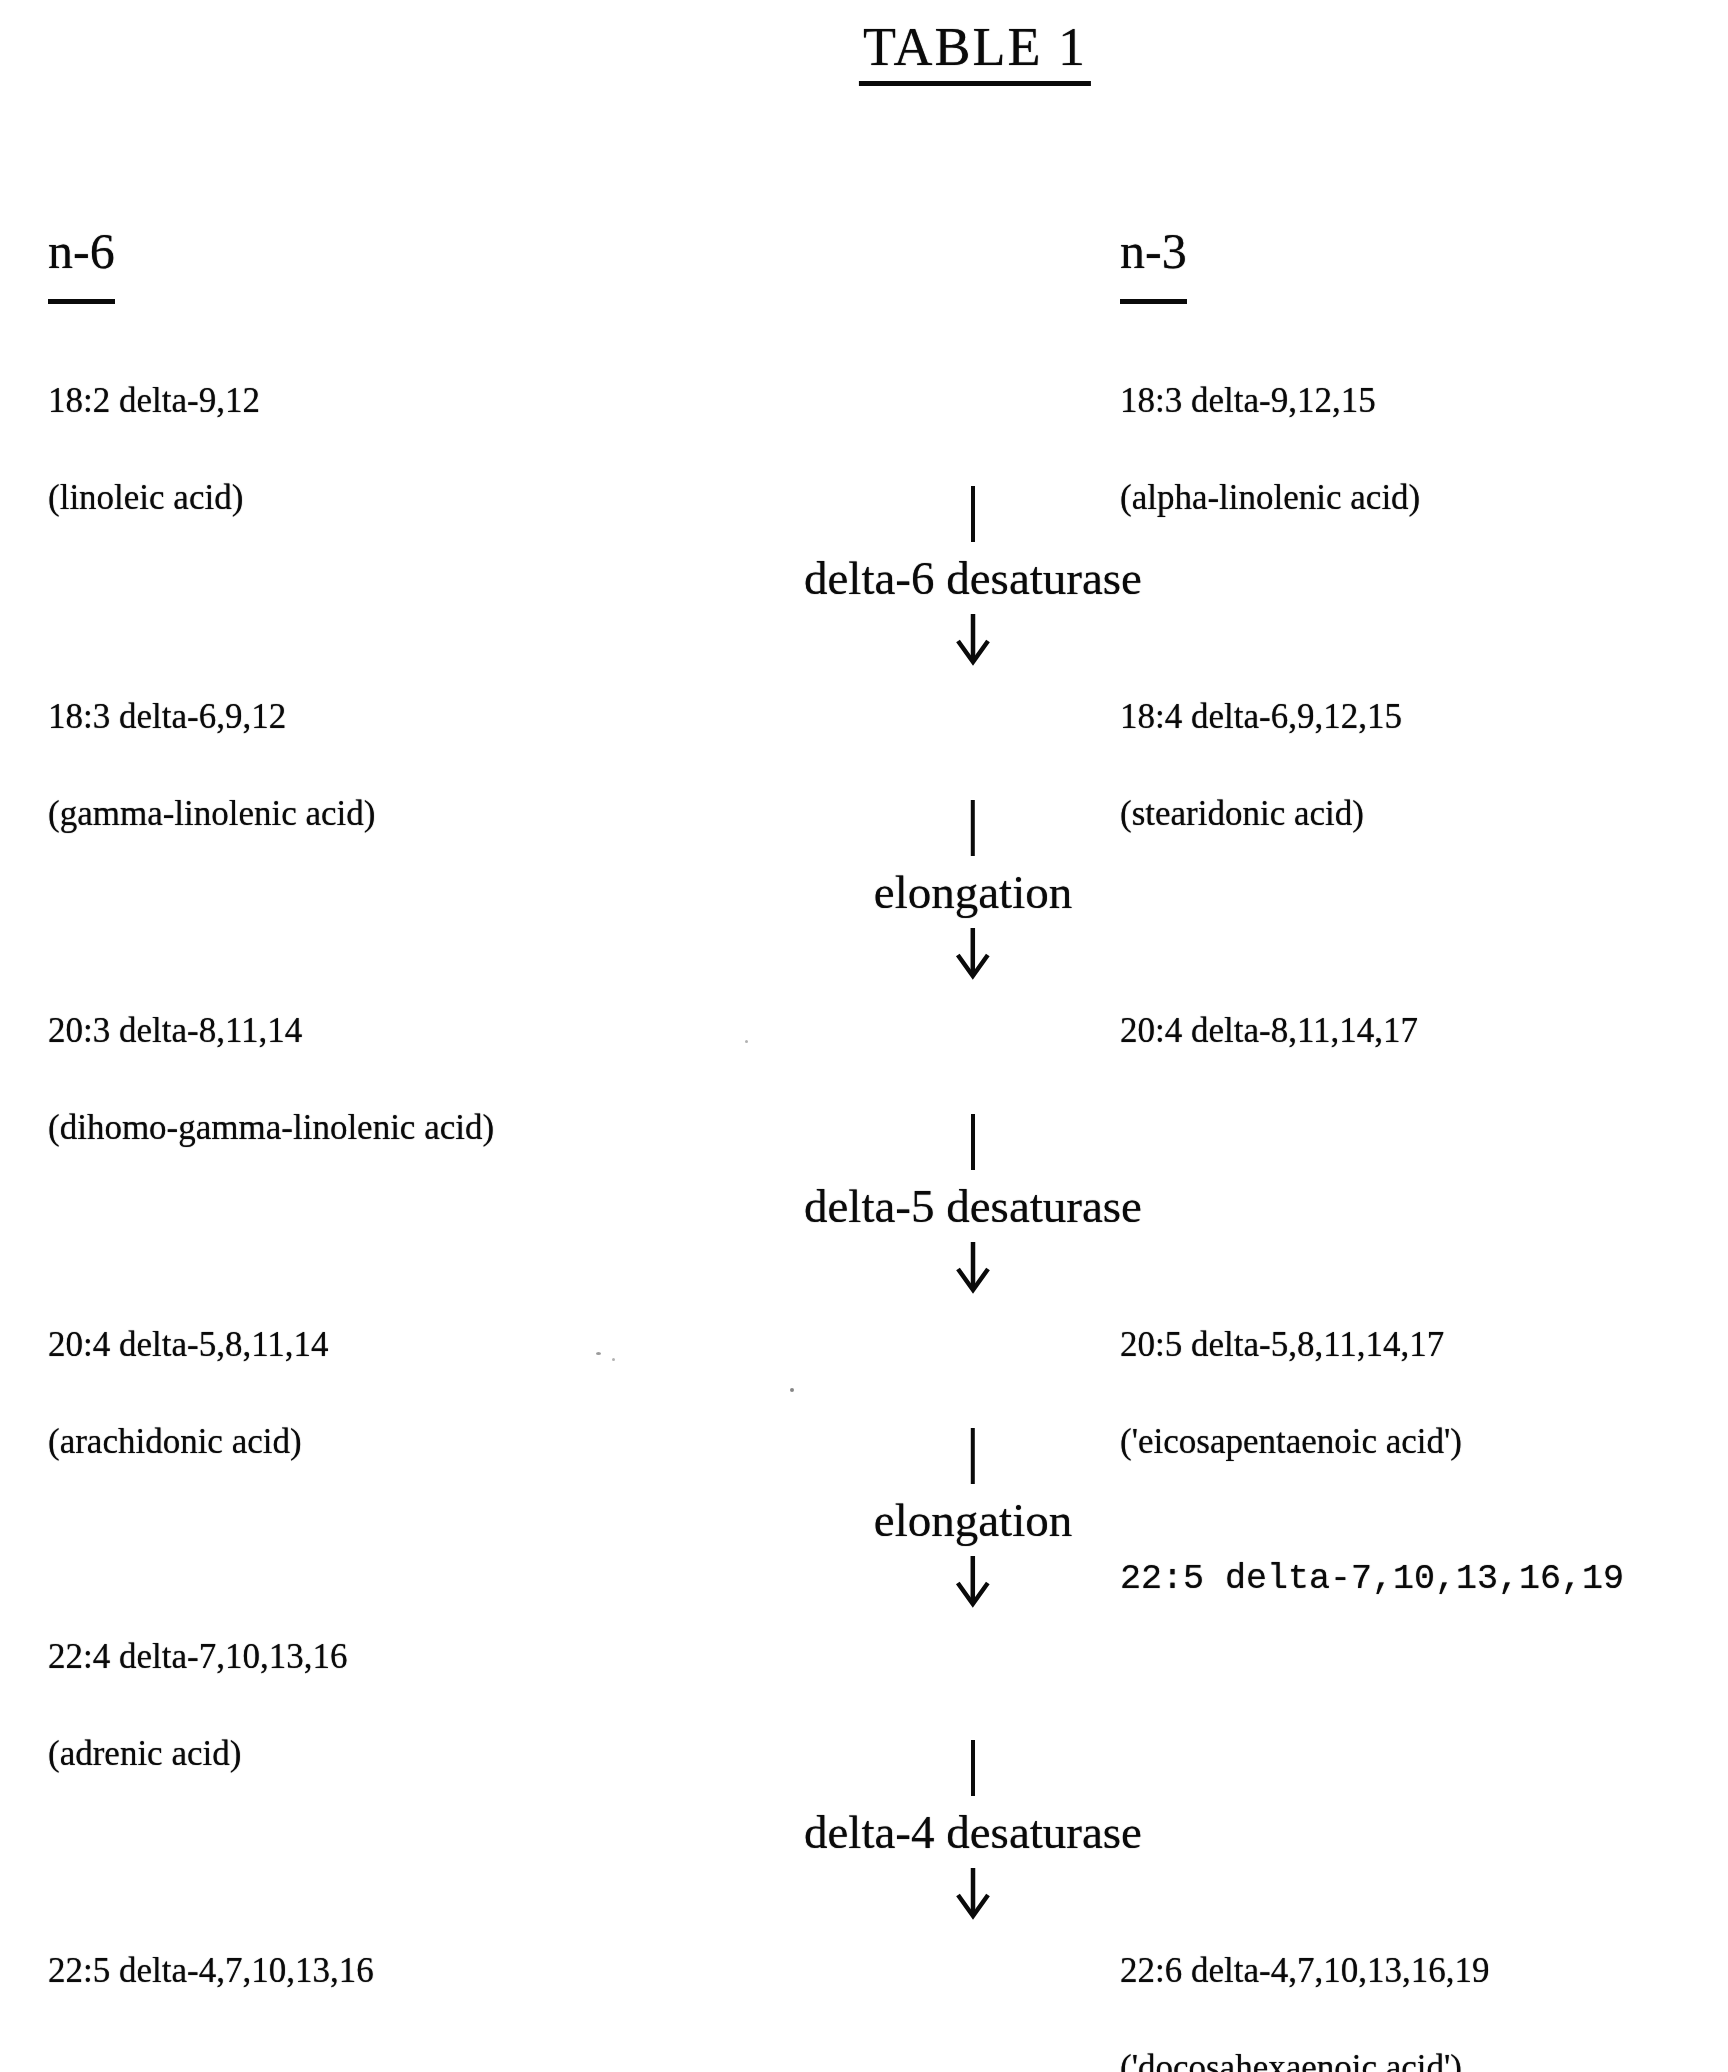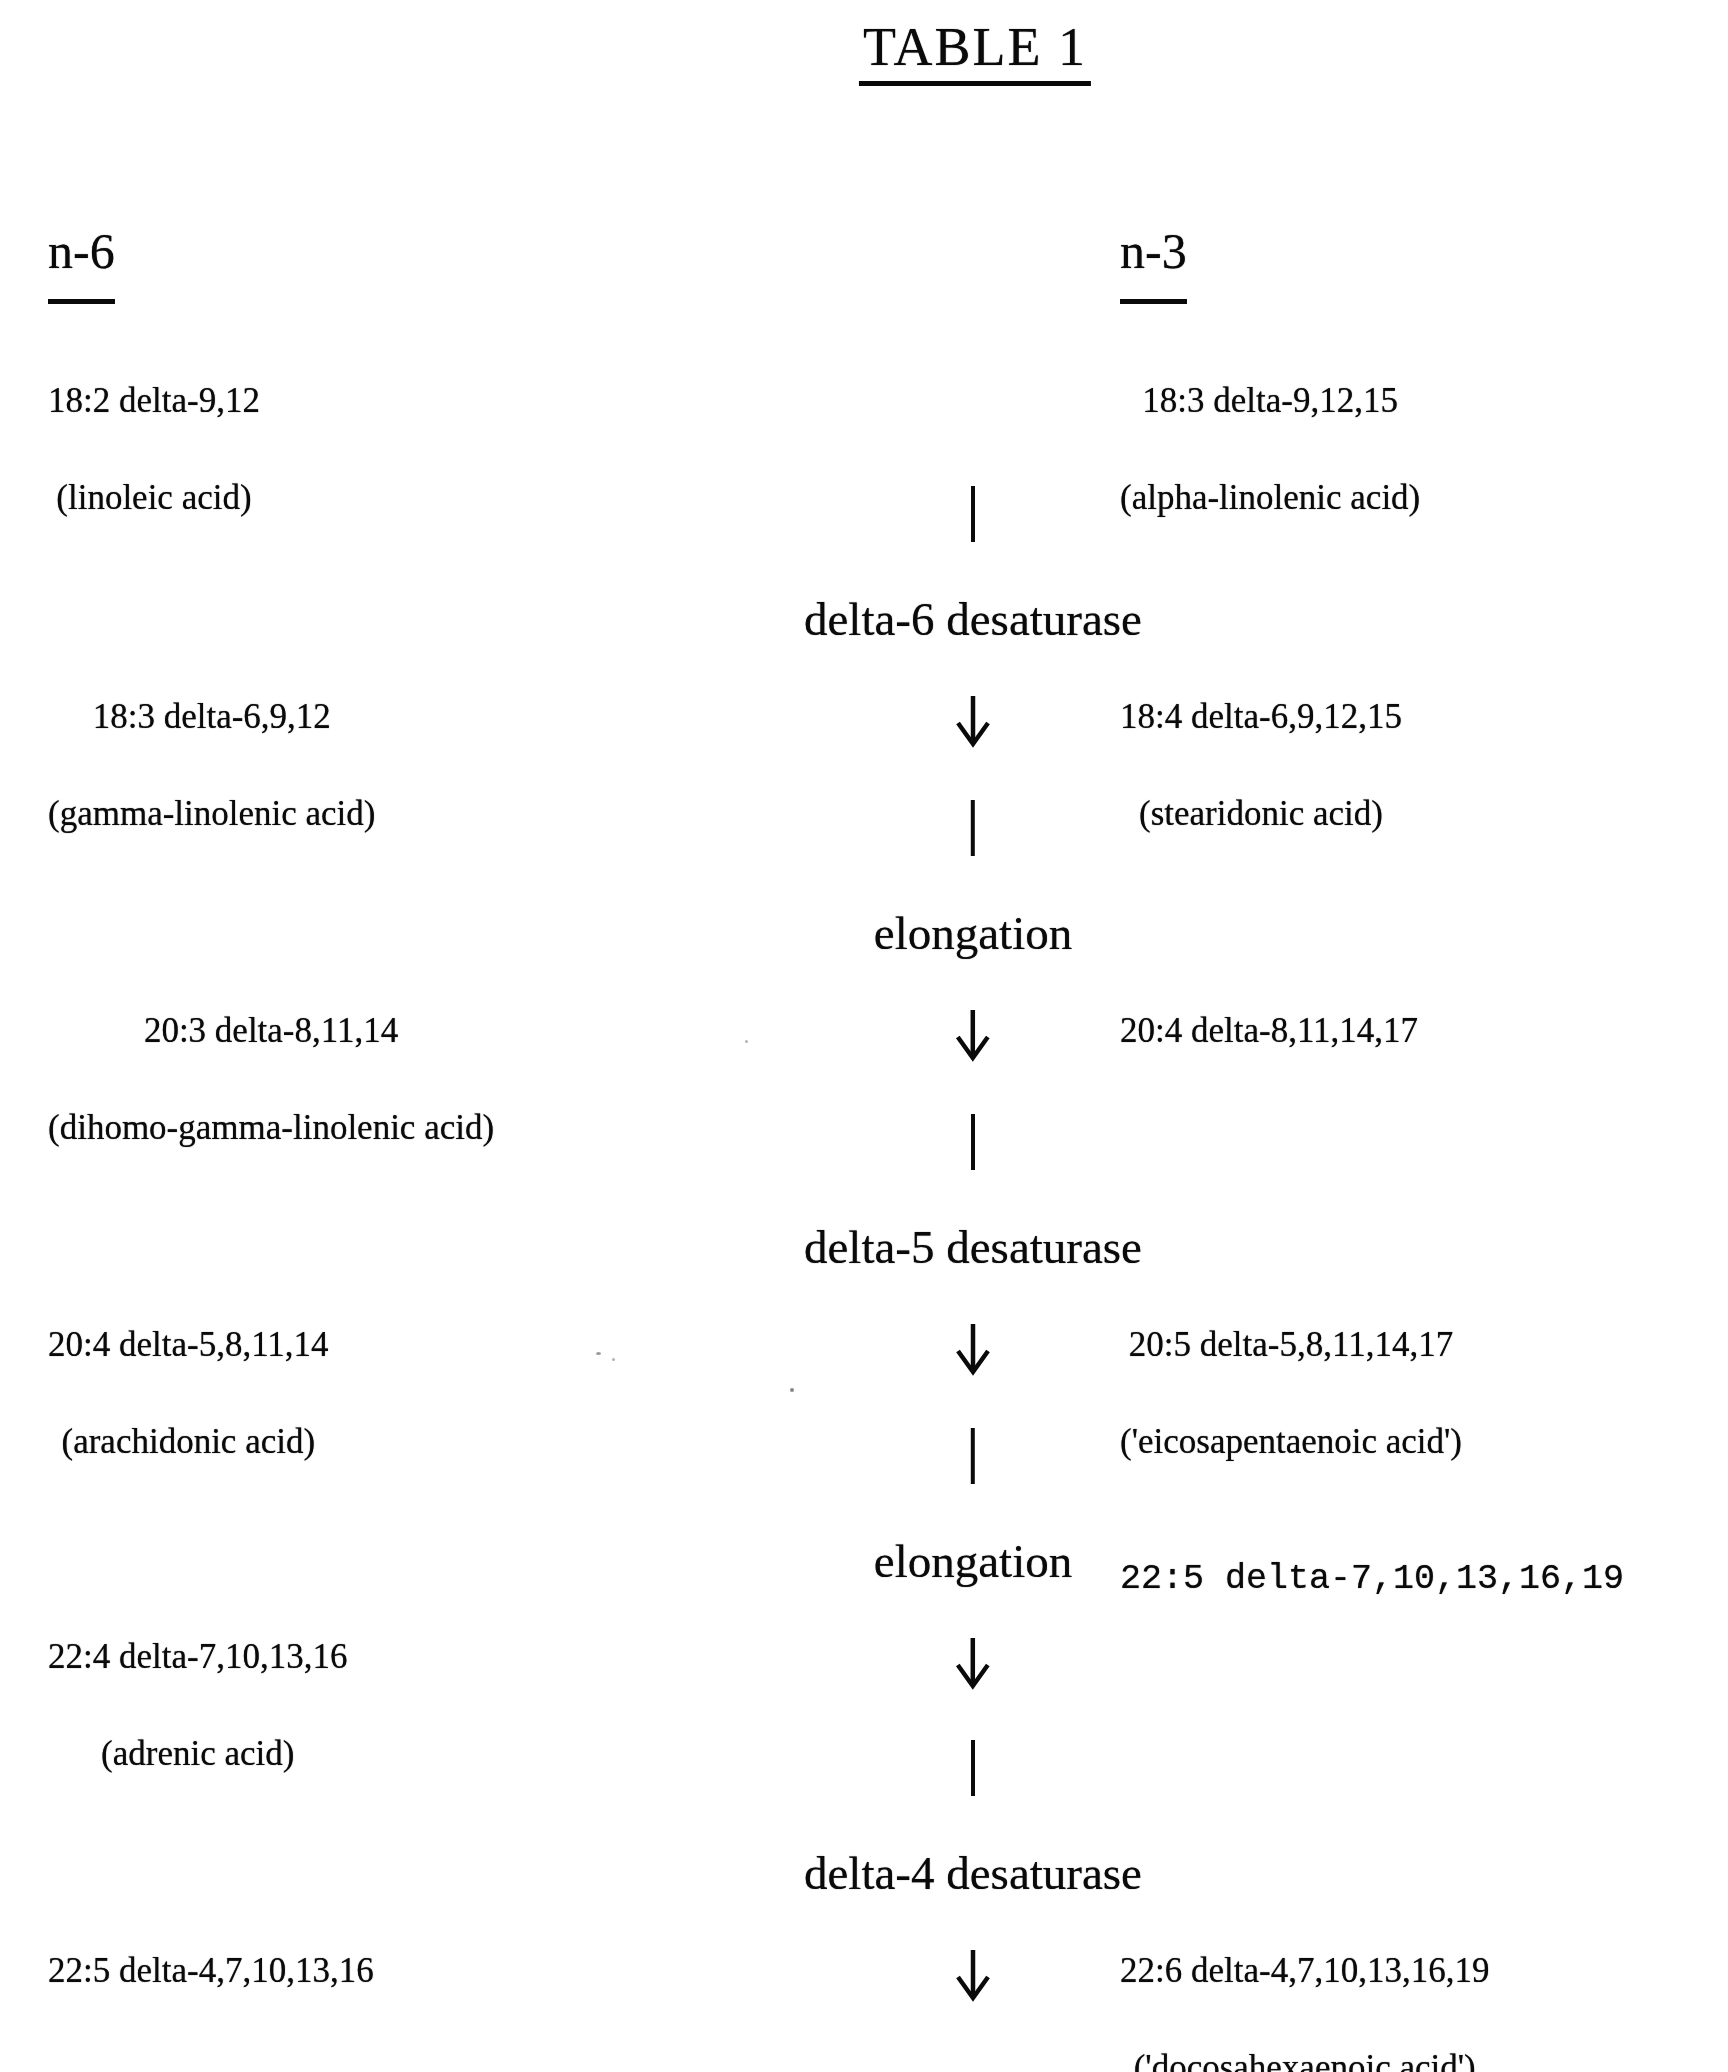--- a/index.html
+++ b/index.html
@@ -4,21 +4,20 @@
 <style>
   html, body { margin: 0; padding: 0; background: #ffffff; }
   .page {
     position: relative;
     width: 1728px;
     height: 2072px;
     background: #ffffff;
     font-family: "Liberation Serif", "DejaVu Serif", serif;
     color: #0a0a0a;
     overflow: hidden;
-    text-align: center;
   }
   .ink {
     text-shadow: 0 0 1px rgba(0,0,0,0.75);
   }
   .title {
     position: absolute;
     left: 975px;
     top: 16px;
     transform: translateX(-50%);
     font-size: 54px;
@@ -43,21 +42,20 @@
     line-height: 97px;
     white-space: nowrap;
   }
   .step {
     position: absolute;
     left: 973px;
     transform: translateX(-50%);
     display: flex;
     flex-direction: column;
     align-items: center;
-    gap: 41px;
   }
   .step-bar {
     width: 4px;
     height: 56px;
     background: #0a0a0a;
   }
   .step-label {
     font-size: 47px;
     line-height: 64px;
     margin-top: 4px;

